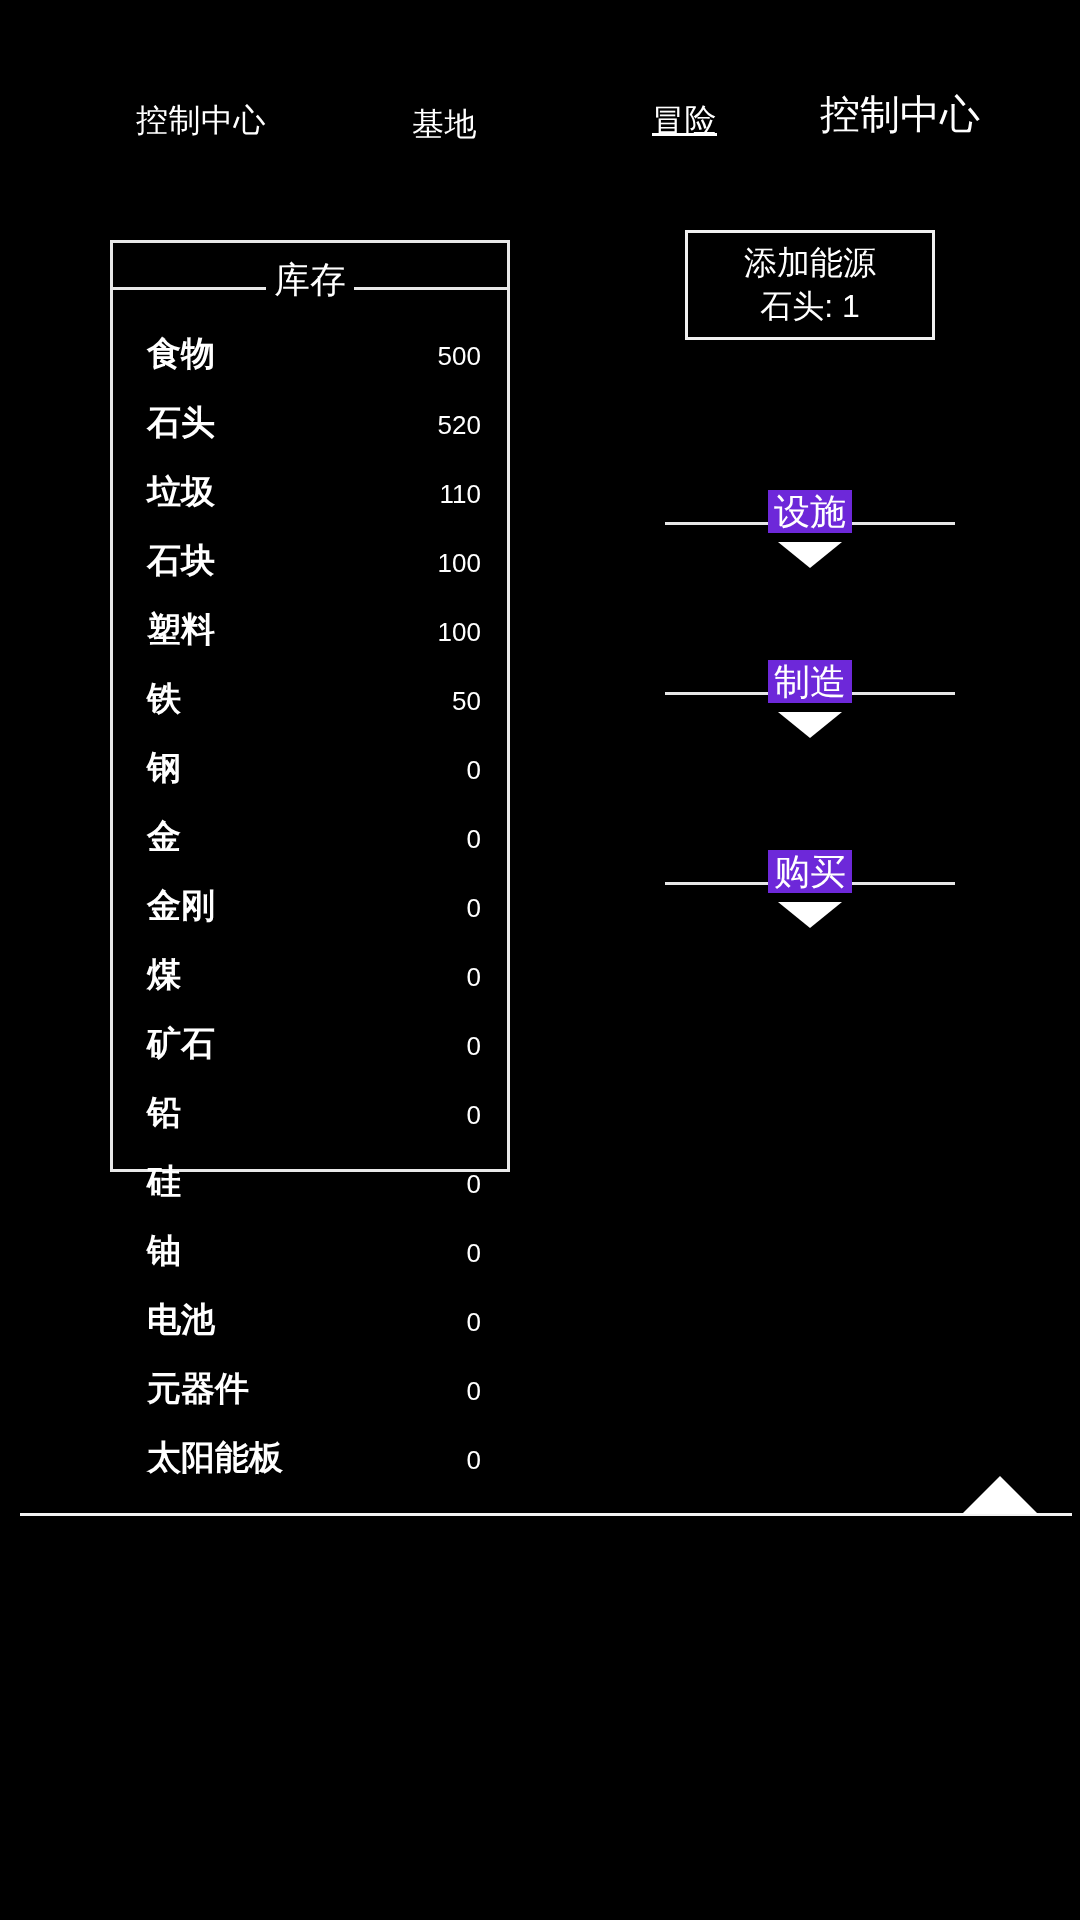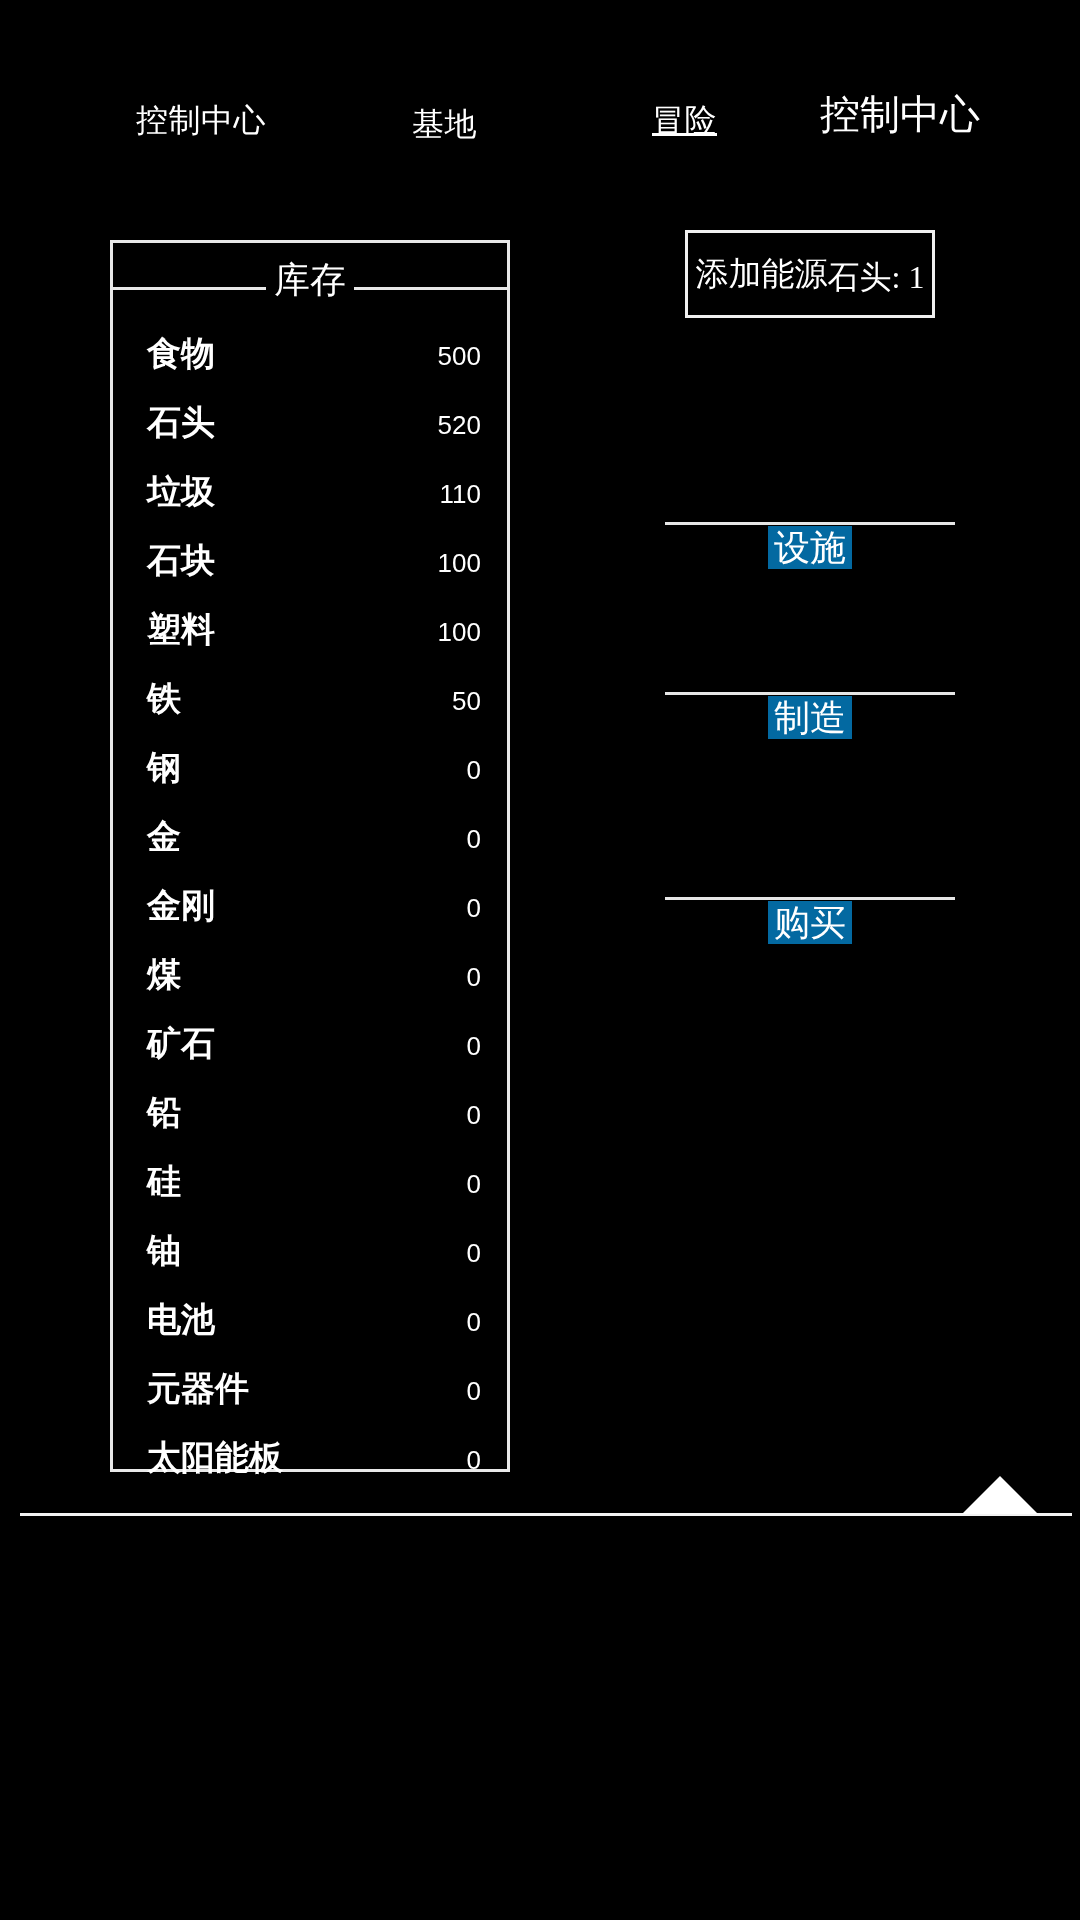--- a/index.html
+++ b/index.html
@@ -56,21 +56,21 @@
     white-space: nowrap;
     color: #ffffff;
   }
 
   
   .inventory-panel {
     position: absolute;
     left: 110px;
     top: 240px;
     width: 400px;
-    height: 1232px;
+    height: 932px;
     border: 3px solid #e8e8e8;
     background: #000000;
   }
 
   .inv-header {
     position: relative;
     height: 62px;
   }
 
   .inv-header-rule {
@@ -127,29 +127,28 @@
     left: 600px;
     top: 230px;
     width: 420px;
   }
 
   .energy-button {
     position: absolute;
     left: 85px;
     top: 0;
     width: 250px;
-    height: 88px;
+    height: 110px;
     border: 3px solid #f0f0f0;
     background: #000000;
     display: flex;
-    flex-direction: row;
+    flex-direction: column;
     align-items: center;
     justify-content: center;
     cursor: pointer;
-    font-family: Liberation Serif, serif;
   }
 
   .energy-button-label {
     font-size: 33px;
     line-height: 1.1;
     white-space: nowrap;
   }
 
   .energy-button-sub {
     font-size: 32px;
@@ -162,43 +161,42 @@
   .section-toggle {
     position: absolute;
     left: 65px;
     width: 290px;
     height: 90px;
     cursor: pointer;
   }
 
   .section-toggle.sec-0 { top: 260px; }
   .section-toggle.sec-1 { top: 430px; }
-  .section-toggle.sec-2 { top: 635px; }
+  .section-toggle.sec-2 { top: 620px; }
 
   .section-rule {
     position: absolute;
     left: 0;
     right: 0;
     top: 32px;
     height: 3px;
     background: #e6e6e6;
   }
 
   .section-label {
     position: absolute;
     left: 50%;
     top: 0;
     transform: translateX(-50%);
-    background: #0369a1;
+    background: #6d28d9;
     padding: 0 6px;
     font-size: 36px;
     line-height: 1.2;
     white-space: nowrap;
     z-index: 2;
-    margin-top: 36px;
   }
 
   .section-chevron {
     position: absolute;
     left: 50%;
     top: 52px;
     transform: translateX(-50%);
     width: 0;
     height: 0;
     border-left: 32px solid transparent;

